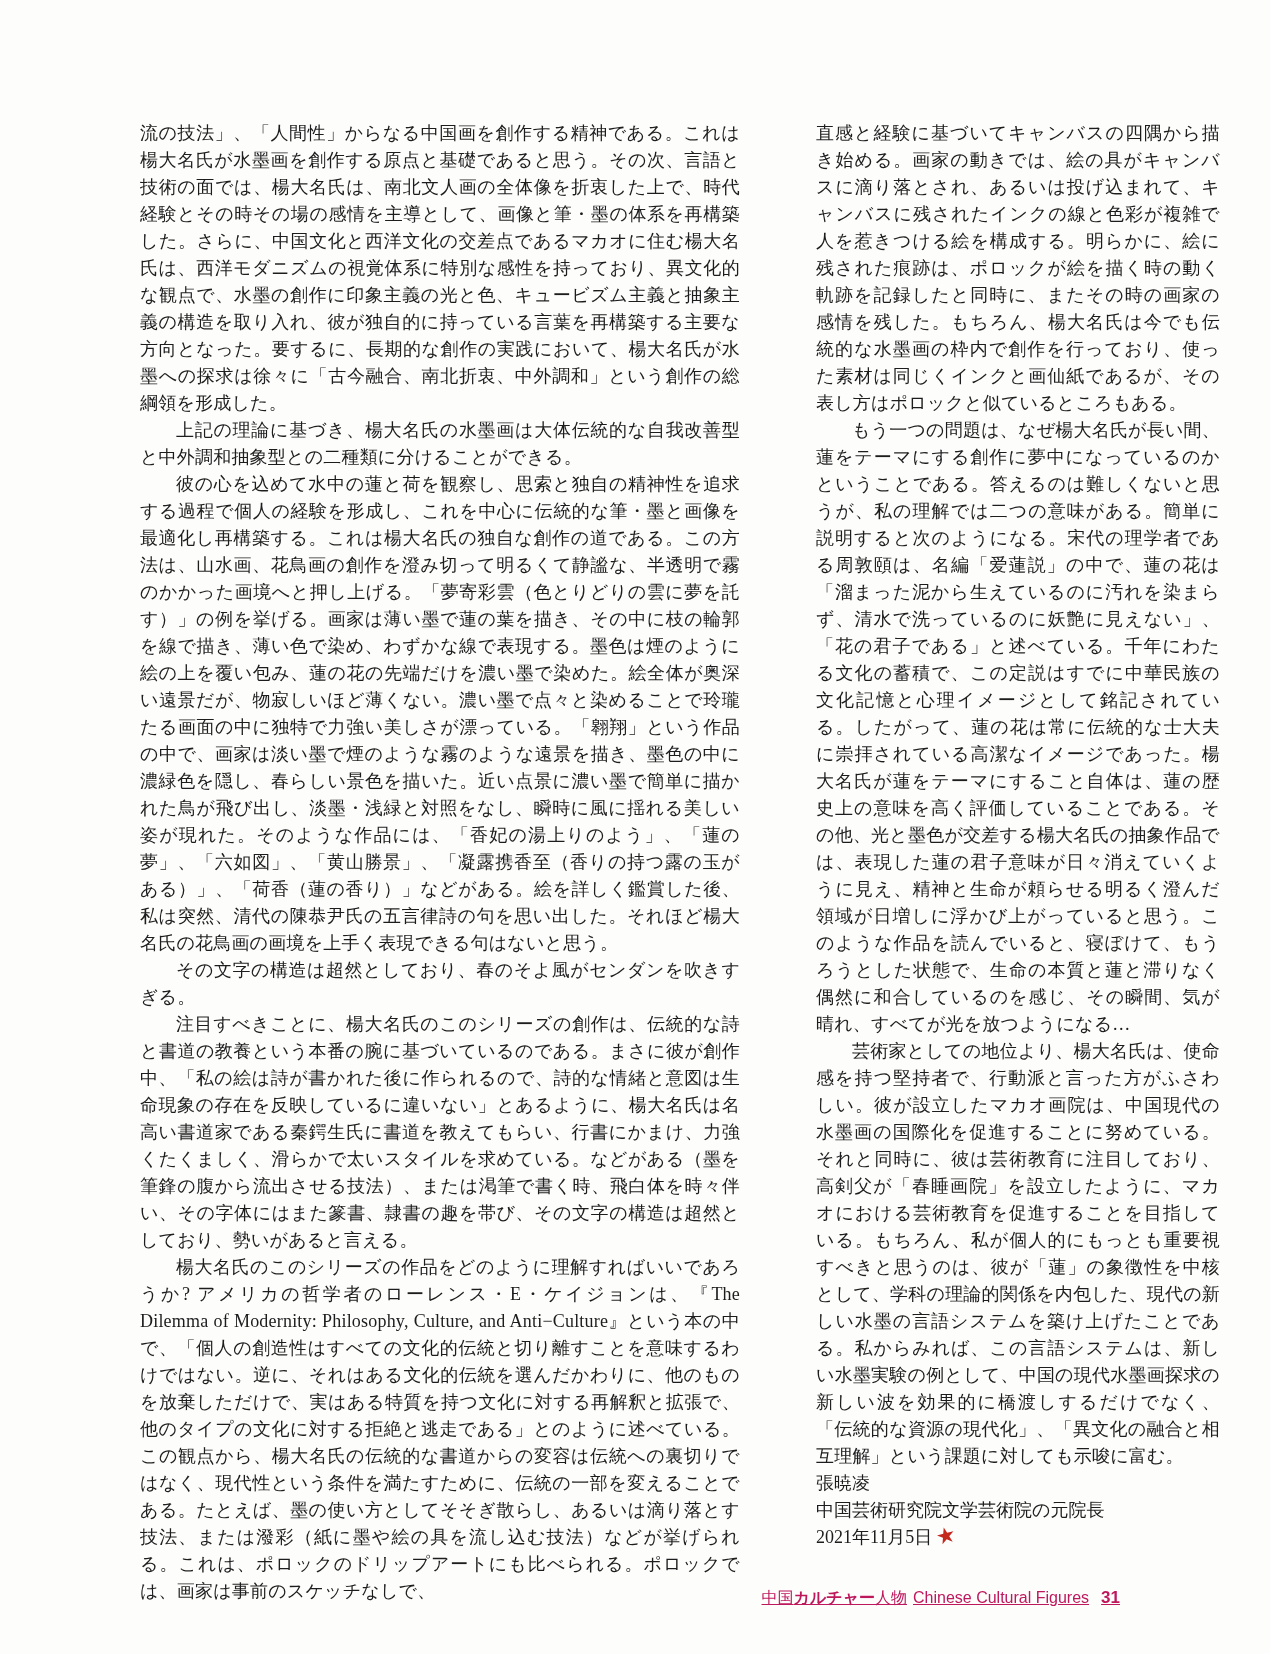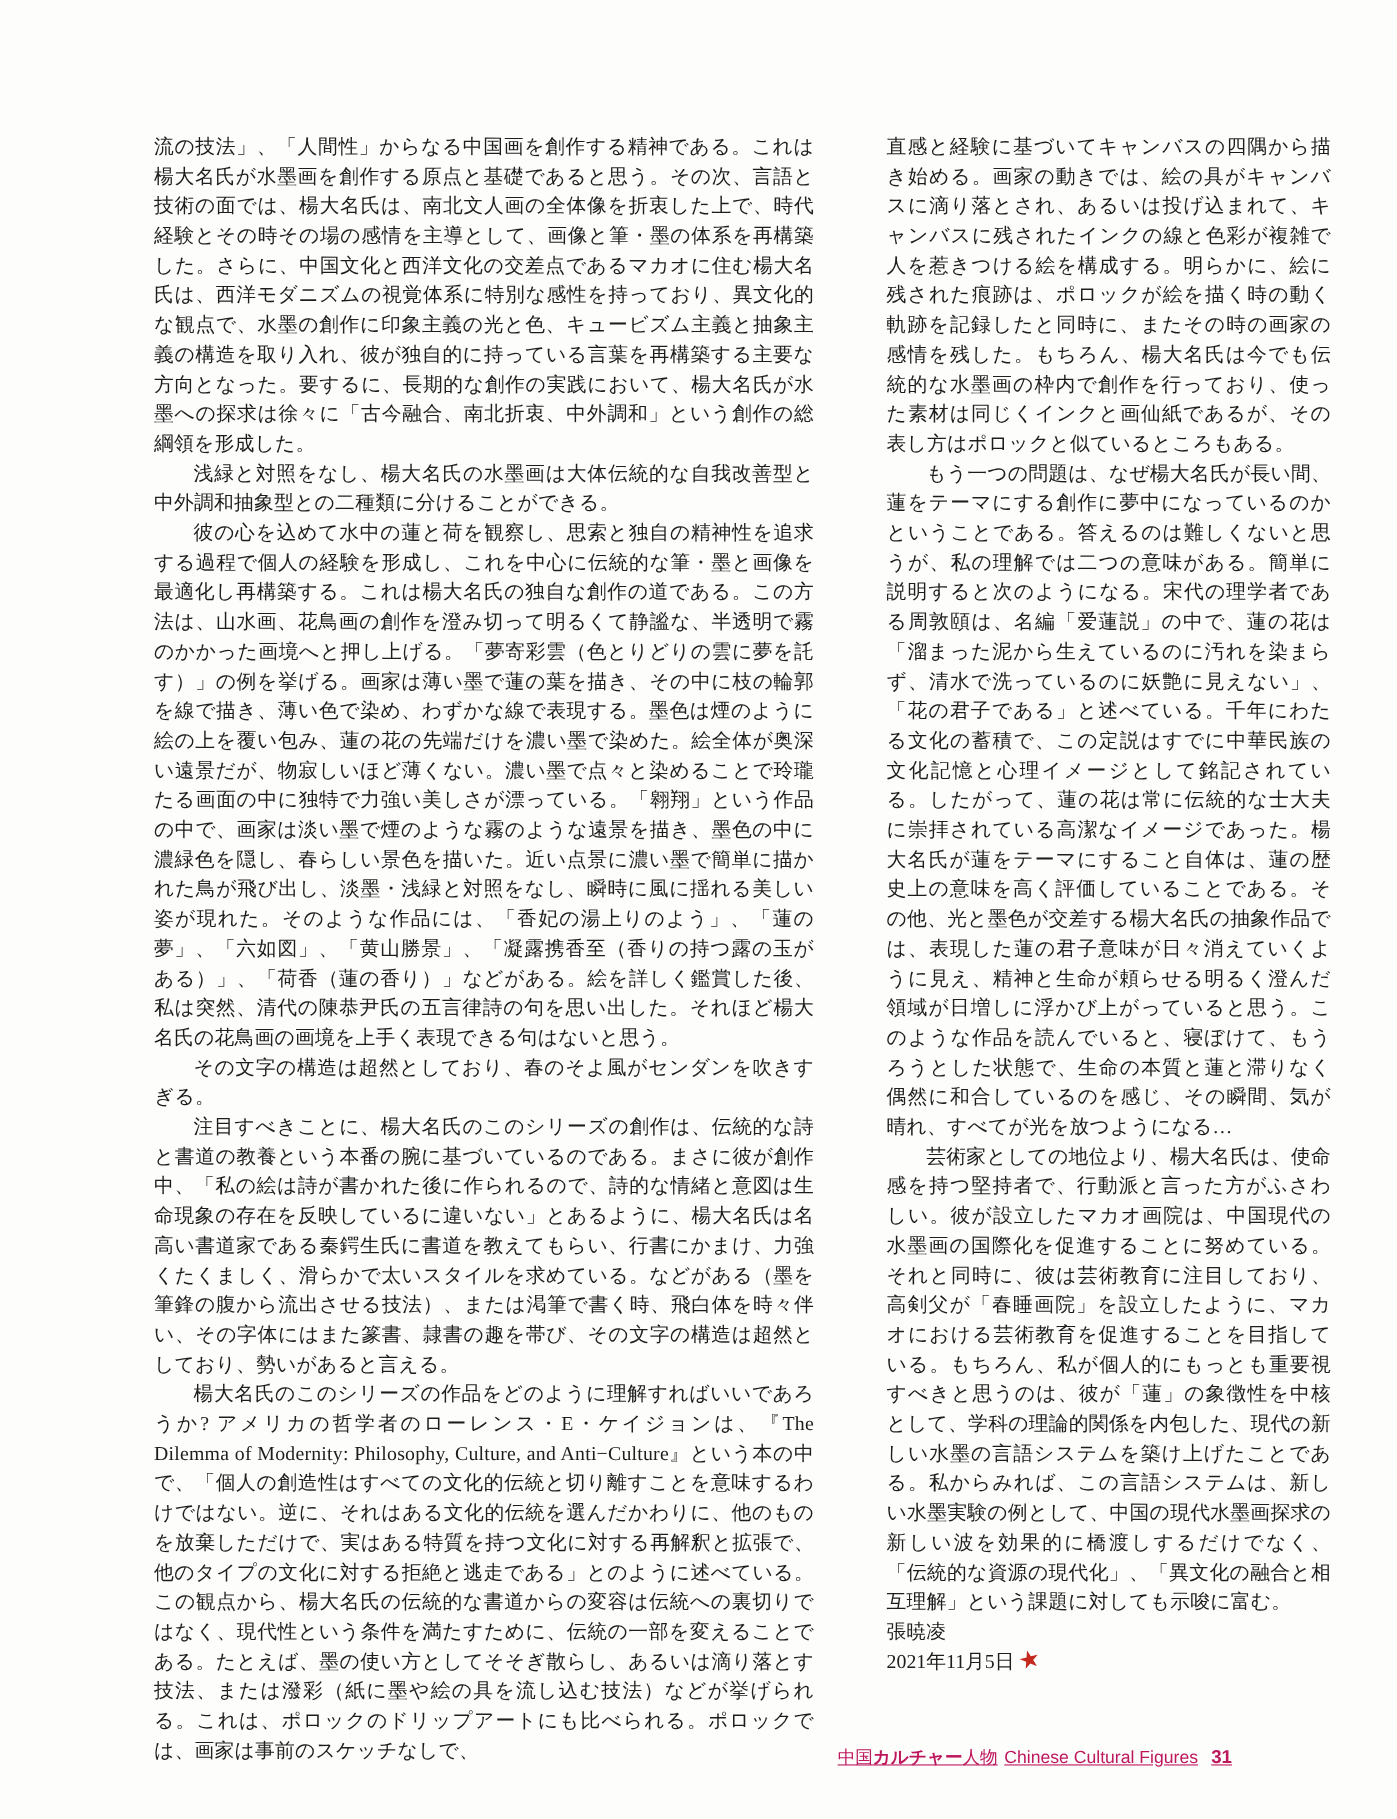--- a/index.html
+++ b/index.html
@@ -11,20 +11,21 @@
     background: #fdfdfc;
     color: #1d1d1d;
     font-family: "Liberation Serif", "DejaVu Serif", serif;
     overflow: hidden;
   }
   .text-block {
     position: absolute;
     left: 140px;
     top: 120px;
     display: flex;
+    gap: 10px;
   }
   .col { text-align: justify; }
   .col p {
     margin: 0;
     font-size: 18px;
     line-height: 27px;
     text-indent: 2em;
     letter-spacing: 0.2px;
   }
   .col p.cont { text-indent: 0; }
@@ -59,34 +60,35 @@
 </style>
 </head>
 <body>
 
 <div class="page">
 
   <div class="text-block">
 
     <div class="col col-left">
       <p class="cont">流の技法」、「人間性」からなる中国画を創作する精神である。これは楊大名氏が水墨画を創作する原点と基礎であると思う。その次、言語と技術の面では、楊大名氏は、南北文人画の全体像を折衷した上で、時代経験とその時その場の感情を主導として、画像と筆・墨の体系を再構築した。さらに、中国文化と西洋文化の交差点であるマカオに住む楊大名氏は、西洋モダニズムの視覚体系に特別な感性を持っており、異文化的な観点で、水墨の創作に印象主義の光と色、キュービズム主義と抽象主義の構造を取り入れ、彼が独自的に持っている言葉を再構築する主要な方向となった。要するに、長期的な創作の実践において、楊大名氏が水墨への探求は徐々に「古今融合、南北折衷、中外調和」という創作の総綱領を形成した。</p>
-      <p>浅緑と対照をなし、楊大名氏の水墨画は大体伝統的な自我改善型と中外調和抽象型との二種類に分けることができる。</p>
+      <p>上記の理論に基づき、楊大名氏の水墨画は大体伝統的な自我改善型と中外調和抽象型との二種類に分けることができる。</p>
       <p>彼の心を込めて水中の蓮と荷を観察し、思索と独自の精神性を追求する過程で個人の経験を形成し、これを中心に伝統的な筆・墨と画像を最適化し再構築する。これは楊大名氏の独自な創作の道である。この方法は、山水画、花鳥画の創作を澄み切って明るくて静謐な、半透明で霧のかかった画境へと押し上げる。「夢寄彩雲（色とりどりの雲に夢を託す）」の例を挙げる。画家は薄い墨で蓮の葉を描き、その中に枝の輪郭を線で描き、薄い色で染め、わずかな線で表現する。墨色は煙のように絵の上を覆い包み、蓮の花の先端だけを濃い墨で染めた。絵全体が奥深い遠景だが、物寂しいほど薄くない。濃い墨で点々と染めることで玲瓏たる画面の中に独特で力強い美しさが漂っている。「翱翔」という作品の中で、画家は淡い墨で煙のような霧のような遠景を描き、墨色の中に濃緑色を隠し、春らしい景色を描いた。近い点景に濃い墨で簡単に描かれた鳥が飛び出し、淡墨・浅緑と対照をなし、瞬時に風に揺れる美しい姿が現れた。そのような作品には、「香妃の湯上りのよう」、「蓮の夢」、「六如図」、「黄山勝景」、「凝露携香至（香りの持つ露の玉がある）」、「荷香（蓮の香り）」などがある。絵を詳しく鑑賞した後、私は突然、清代の陳恭尹氏の五言律詩の句を思い出した。それほど楊大名氏の花鳥画の画境を上手く表現できる句はないと思う。</p>
       <p>その文字の構造は超然としており、春のそよ風がセンダンを吹きすぎる。</p>
       <p>注目すべきことに、楊大名氏のこのシリーズの創作は、伝統的な詩と書道の教養という本番の腕に基づいているのである。まさに彼が創作中、「私の絵は詩が書かれた後に作られるので、詩的な情緒と意図は生命現象の存在を反映しているに違いない」とあるように、楊大名氏は名高い書道家である秦鍔生氏に書道を教えてもらい、行書にかまけ、力強くたくましく、滑らかで太いスタイルを求めている。などがある（墨を筆鋒の腹から流出させる技法）、または渇筆で書く時、飛白体を時々伴い、その字体にはまた篆書、隷書の趣を帯び、その文字の構造は超然としており、勢いがあると言える。</p>
       <p>楊大名氏のこのシリーズの作品をどのように理解すればいいであろうか? アメリカの哲学者のローレンス・E・ケイジョンは、『The Dilemma of Modernity: Philosophy, Culture, and Anti−Culture』という本の中で、「個人の創造性はすべての文化的伝統と切り離すことを意味するわけではない。逆に、それはある文化的伝統を選んだかわりに、他のものを放棄しただけで、実はある特質を持つ文化に対する再解釈と拡張で、他のタイプの文化に対する拒絶と逃走である」とのように述べている。この観点から、楊大名氏の伝統的な書道からの変容は伝統への裏切りではなく、現代性という条件を満たすために、伝統の一部を変えることである。たとえば、墨の使い方としてそそぎ散らし、あるいは滴り落とす技法、または潑彩（紙に墨や絵の具を流し込む技法）などが挙げられる。これは、ポロックのドリップアートにも比べられる。ポロックでは、画家は事前のスケッチなしで、</p>
     </div>
 
     <div class="col col-right">
       <p class="cont">直感と経験に基づいてキャンバスの四隅から描き始める。画家の動きでは、絵の具がキャンバスに滴り落とされ、あるいは投げ込まれて、キャンバスに残されたインクの線と色彩が複雑で人を惹きつける絵を構成する。明らかに、絵に残された痕跡は、ポロックが絵を描く時の動く軌跡を記録したと同時に、またその時の画家の感情を残した。もちろん、楊大名氏は今でも伝統的な水墨画の枠内で創作を行っており、使った素材は同じくインクと画仙紙であるが、その表し方はポロックと似ているところもある。</p>
       <p>もう一つの問題は、なぜ楊大名氏が長い間、蓮をテーマにする創作に夢中になっているのかということである。答えるのは難しくないと思うが、私の理解では二つの意味がある。簡単に説明すると次のようになる。宋代の理学者である周敦頤は、名編「爱蓮説」の中で、蓮の花は「溜まった泥から生えているのに汚れを染まらず、清水で洗っているのに妖艶に見えない」、「花の君子である」と述べている。千年にわたる文化の蓄積で、この定説はすでに中華民族の文化記憶と心理イメージとして銘記されている。したがって、蓮の花は常に伝統的な士大夫に崇拝されている高潔なイメージであった。楊大名氏が蓮をテーマにすること自体は、蓮の歴史上の意味を高く評価していることである。その他、光と墨色が交差する楊大名氏の抽象作品では、表現した蓮の君子意味が日々消えていくように見え、精神と生命が頼らせる明るく澄んだ領域が日増しに浮かび上がっていると思う。このような作品を読んでいると、寝ぼけて、もうろうとした状態で、生命の本質と蓮と滞りなく偶然に和合しているのを感じ、その瞬間、気が晴れ、すべてが光を放つようになる…</p>
       <p>芸術家としての地位より、楊大名氏は、使命感を持つ堅持者で、行動派と言った方がふさわしい。彼が設立したマカオ画院は、中国現代の水墨画の国際化を促進することに努めている。それと同時に、彼は芸術教育に注目しており、高剣父が「春睡画院」を設立したように、マカオにおける芸術教育を促進することを目指している。もちろん、私が個人的にもっとも重要視すべきと思うのは、彼が「蓮」の象徴性を中核として、学科の理論的関係を内包した、現代の新しい水墨の言語システムを築け上げたことである。私からみれば、この言語システムは、新しい水墨実験の例として、中国の現代水墨画探求の新しい波を効果的に橋渡しするだけでなく、「伝統的な資源の現代化」、「異文化の融合と相互理解」という課題に対しても示唆に富む。</p>
 
       <div class="signature">
         <div>張暁凌</div>
+        <div>中国芸術研究院文学芸術院の元院長</div>
         <div>
           <span>2021年11月5日</span><span class="star">★</span>
         </div>
       </div>
     </div>
 
   </div>
 
   <div class="footer">
     <span>中国</span><span class="bold">カルチャー</span><span>人物</span><span class="en">Chinese Cultural Figures</span><span class="pagenum">31</span>

